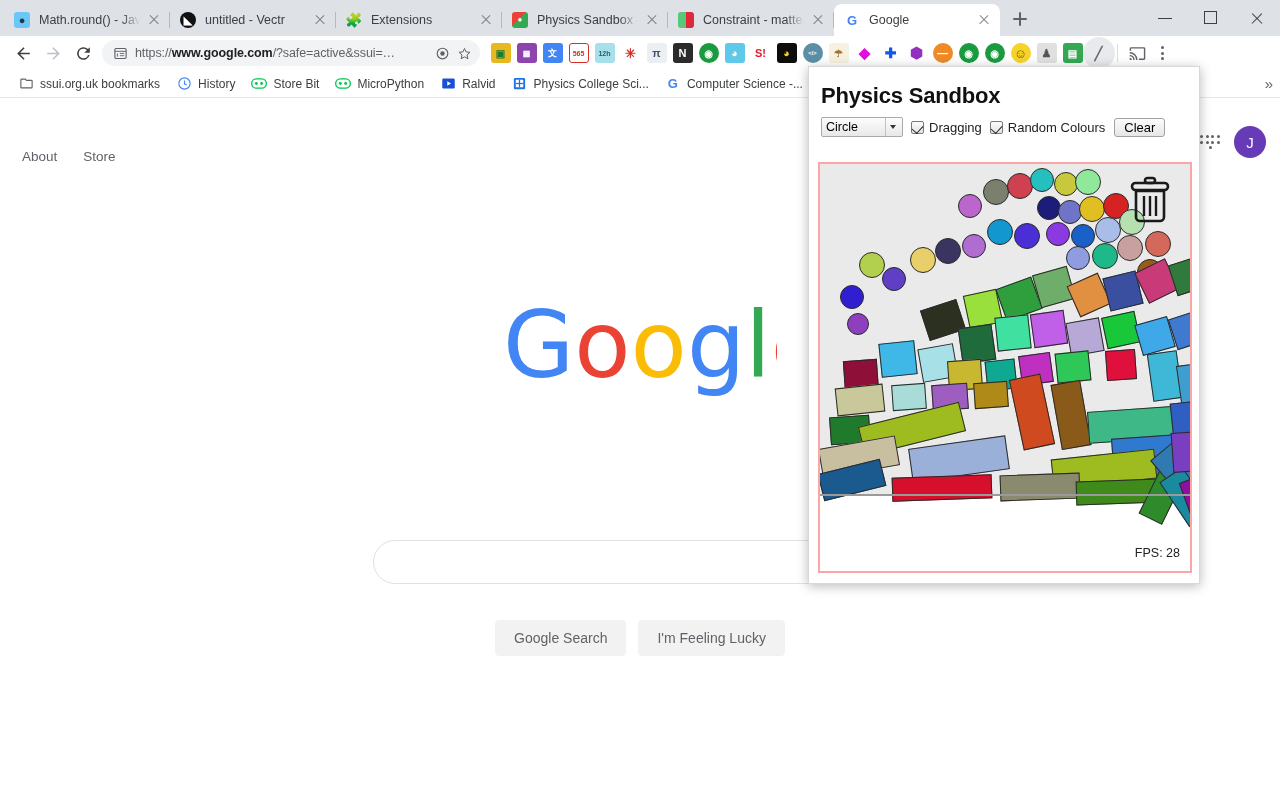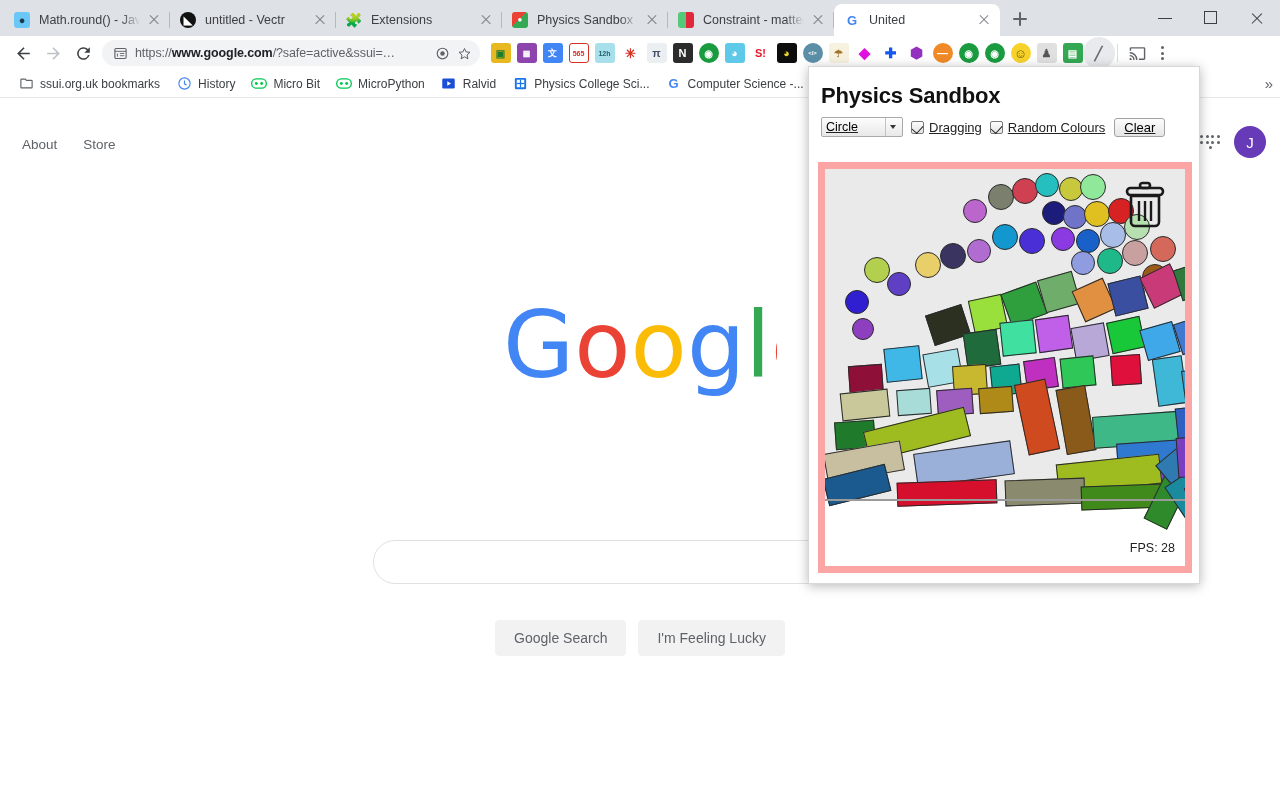--- a/index.html
+++ b/index.html
@@ -122,21 +122,21 @@
        white-space:nowrap; flex:0 0 auto; }
   .bm .bmi{ width:16px;height:16px;margin-right:6px;flex:0 0 16px;
             display:flex;align-items:center;justify-content:center; }
   .bm .bml{ font-size:12px; }
   #bm-overflow{ position:absolute; right:6px; top:5px; font-size:15px;
                 color:#5f6368; letter-spacing:1px; }
 
   
   #page{ position:absolute; left:0; top:102px; width:1280px; height:698px;
          background:#fff; overflow:hidden; }
-  #g-topnav{ position:absolute; left:0; top:22px; width:1280px; height:40px;
+  #g-topnav{ position:absolute; left:0; top:34px; width:1280px; height:40px;
              display:flex; align-items:center; padding:0 22px;text-align:right; }
   #g-topnav .glink{ font-size:13.5px; color:#5f6368; margin-right:26px; }
   #g-topright{ position:absolute; right:14px; top:22px; display:flex;
                align-items:center; gap:6px; }
   #g-apps{ width:36px;height:36px;display:flex;flex-wrap:wrap;
            align-content:center;justify-content:center;gap:2.6px;padding:8px; }
   #g-apps span{ width:3px;height:3px;border-radius:50%;background:#5f6368;display:block;}
   #g-avatar{ width:32px;height:32px;border-radius:50%;background:#673ab7;
              color:#fff;display:flex;align-items:center;justify-content:center;
              font-size:15px; }
@@ -168,21 +168,21 @@
   
   #popup{
     position:absolute; left:808px; top:66px; width:392px; height:518px;
     background:#fff; border:1px solid #d8d8d8;
     box-shadow:0 2px 11px rgba(0,0,0,.28);
   }
   #popup-title{ font-size:22px; font-weight:bold; color:#111;
                 padding:16px 12px 2px 12px; letter-spacing:-.2px; }
   #popup-controls{
     display:flex; align-items:center; padding:6px 10px 6px 12px; gap:0;
-    font-size:13px; color:#222;text-decoration:underline;
+    font-size:13px; color:#222;
   }
   #shape-select{
     width:82px; height:20px; font-size:12.5px; font-family:"Liberation Sans",sans-serif;
     border:1px solid #a9a9a9; border-radius:2px;
     background:linear-gradient(#fdfdfd,#e8e8e8);
     display:flex; align-items:center; padding:0 4px; position:relative;
     color:#000;
   }
   #shape-select .arrow{
     position:absolute; right:3px; top:0; bottom:0; width:14px;
@@ -204,21 +204,21 @@
     border:solid #222; border-width:0 1.7px 1.7px 0; transform:rotate(42deg);
   }
   .cblabel{ margin-left:5px; font-size:13px; white-space:nowrap; }
   #clear-btn{
     margin-left:9px; font-size:13px; padding:1px 9px; color:#000;
     border:1px solid #a2a2a2; border-radius:3px;
     background:linear-gradient(#fcfcfc,#e6e6e6);
   }
   #canvas-wrap{
     position:absolute; left:9px; top:95px; width:374px; height:411px;
-    border:7px solid #fca5a5; background:#fff; overflow:hidden;
+    border:2px solid #fca5a5; background:#fff; overflow:hidden;
   }
   #sim-area{ position:absolute; left:0; top:0; width:374px; height:330px;
              background:#eaeaea; }
   #ground{ position:absolute; left:0; top:330px; width:374px; height:2px;
            background:#9a9a9a; }
   #trash-icon{ position:absolute; right:18px; top:12px; }
   #fps{
     position:absolute; right:10px; bottom:11px; font-size:12.5px;
     color:#222; font-family:"Liberation Sans",sans-serif;
   }
@@ -251,21 +251,21 @@
       <span class="tlabel">Physics Sandbox – Edit</span>
       <span class="tclose"></span>
     </div>
     <div class="tab inactive">
       <span class="favicon" style="background:linear-gradient(90deg,#57c878 50%,#e0273c 50%);"></span>
       <span class="tlabel">Constraint - matter-js 0.1</span>
       <span class="tclose"></span>
     </div>
     <div class="tab active">
       <span class="favicon" style="color:#4285f4;font-size:13px;font-weight:bold;">G</span>
-      <span class="tlabel">United</span>
+      <span class="tlabel">Google</span>
       <span class="tclose"></span>
     </div>
     <div id="newtab"></div>
 
     <div id="wincontrols">
       <div class="wc min">
           <i></i>
         </div>
       <div class="wc max">
           <i></i>
@@ -378,21 +378,21 @@
       <span class="bml">History</span>
     </div>
     <div class="bm">
       <span class="bmi">
         <svg width="16" height="13" viewBox="0 0 24 18">
             <rect x="1" y="2" width="22" height="14" rx="7" fill="none" stroke="#00c853" stroke-width="2"></rect>
             <circle cx="8" cy="9" r="2.2" fill="#00c853"></circle>
             <circle cx="16" cy="9" r="2.2" fill="#00c853"></circle>
           </svg>
       </span>
-      <span class="bml">Micro Bit</span>
+      <span class="bml">Store Bit</span>
     </div>
     <div class="bm">
       <span class="bmi">
         <svg width="16" height="13" viewBox="0 0 24 18">
             <rect x="1" y="2" width="22" height="14" rx="7" fill="none" stroke="#00c853" stroke-width="2"></rect>
             <circle cx="8" cy="9" r="2.2" fill="#00c853"></circle>
             <circle cx="16" cy="9" r="2.2" fill="#00c853"></circle>
           </svg>
       </span>
       <span class="bml">MicroPython</span>

